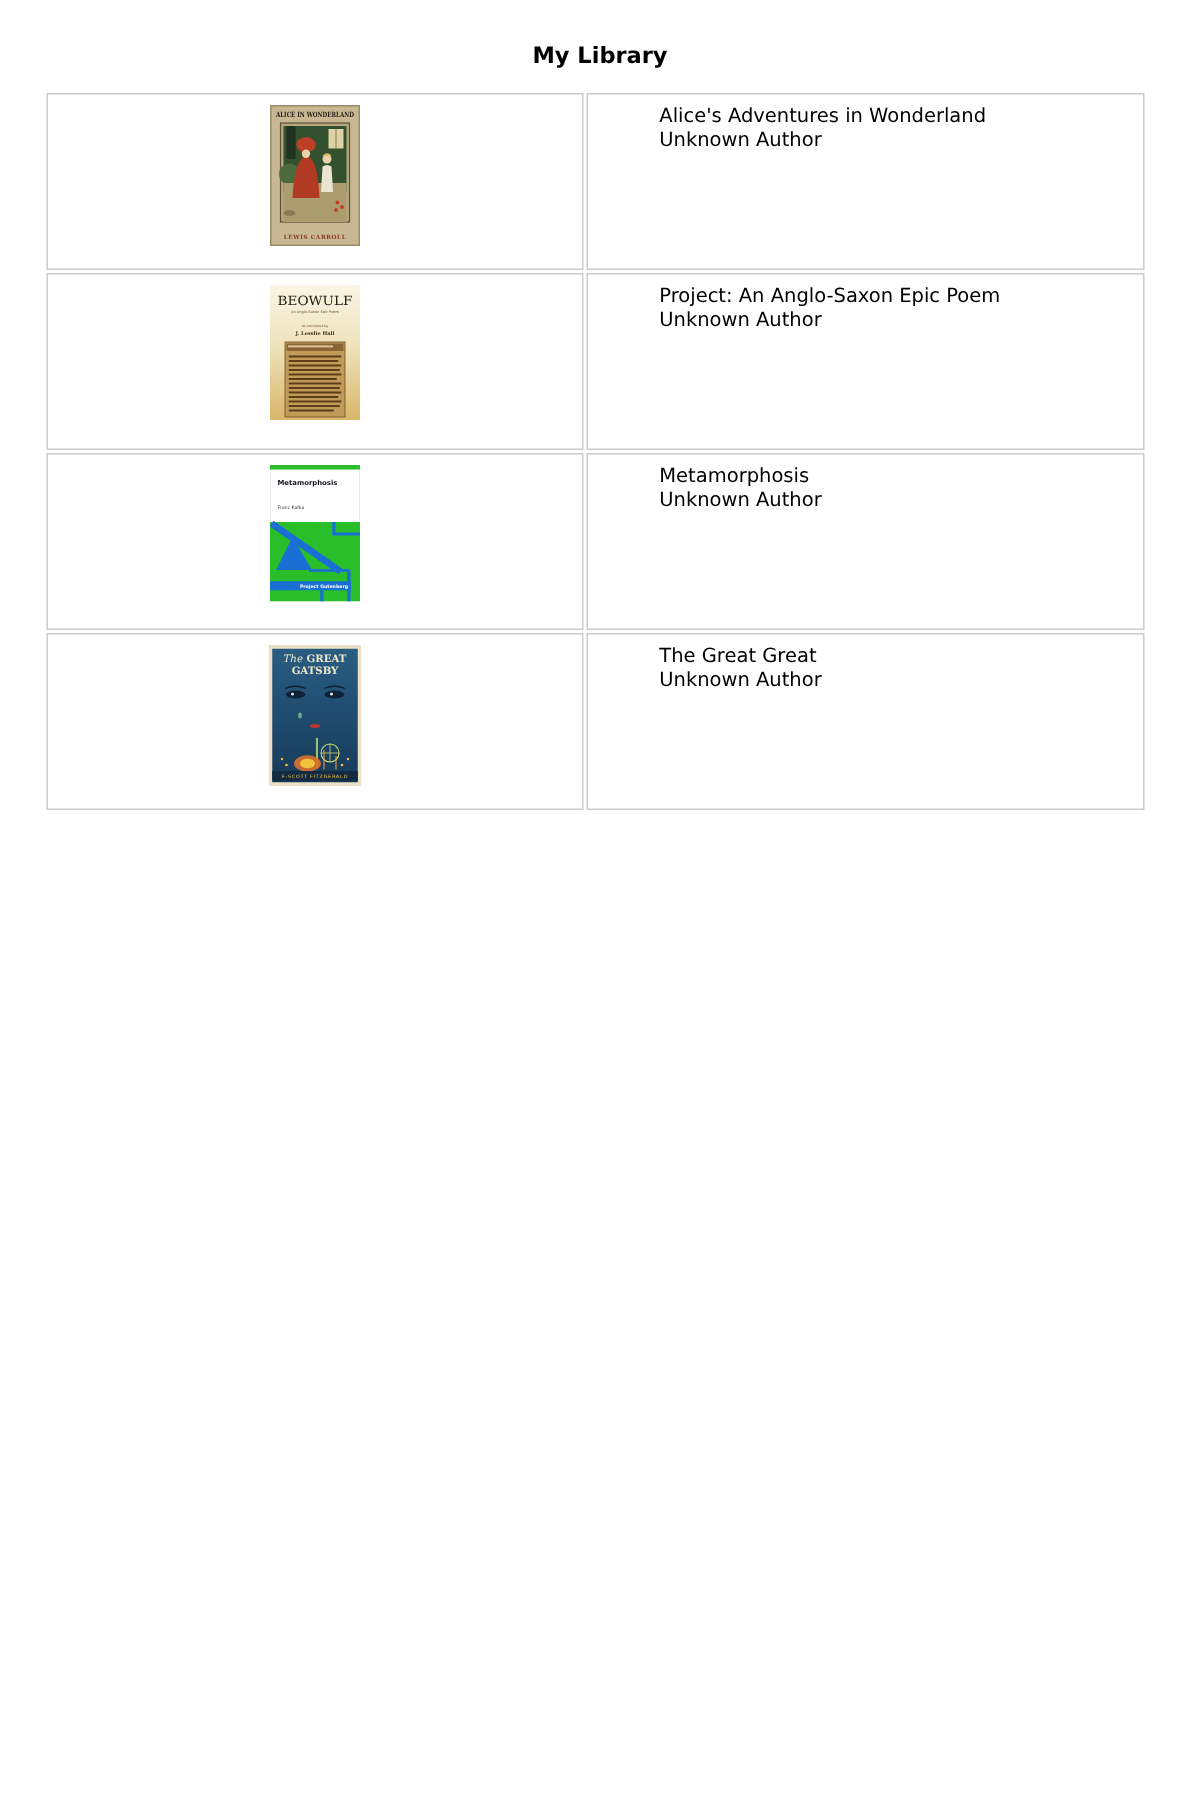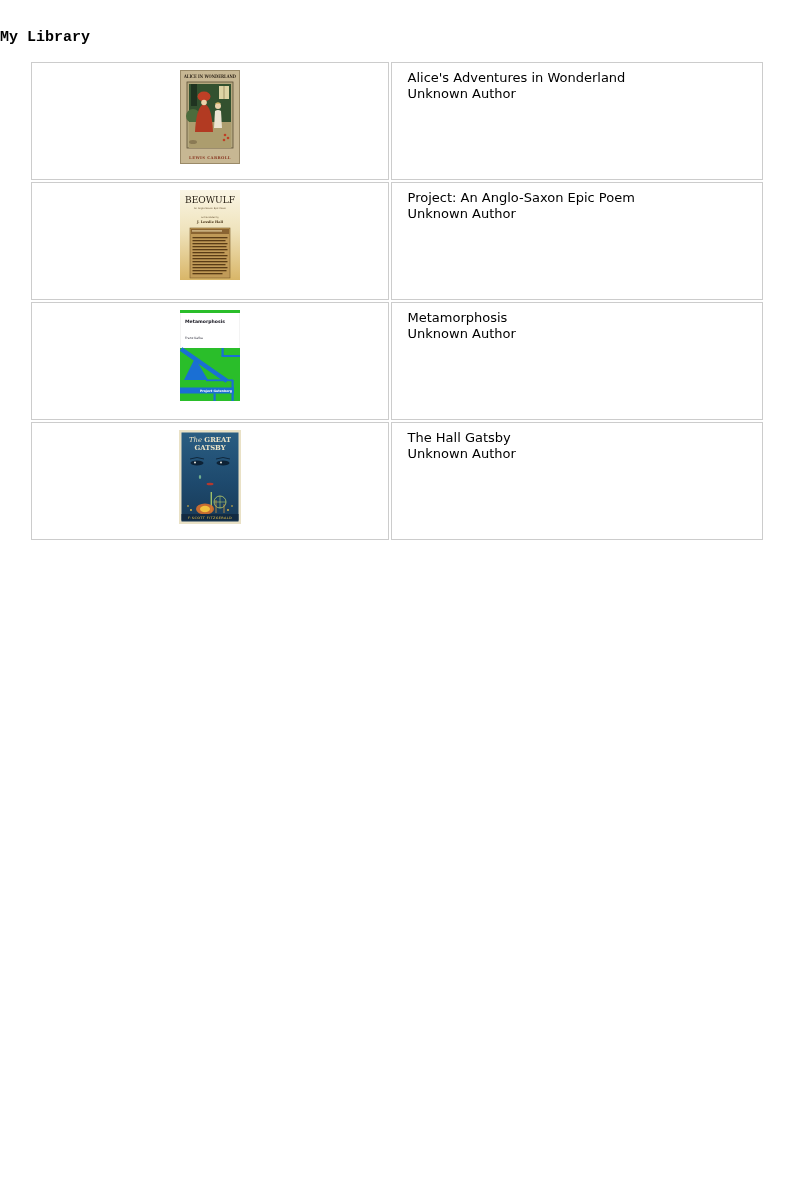--- a/index.html
+++ b/index.html
@@ -1,21 +1,21 @@
 <!DOCTYPE html>
 <html style="--border-color: #cccccc;"><head>
 <meta charset="utf-8">
 <style>
   html,body{margin:0;padding:0;background:#ffffff;}
   body{width:800px;height:1200px;overflow:hidden;font-family:"DejaVu Sans","Liberation Sans",sans-serif;color:#000;}
-  .page-title{padding-top:29px;text-align:left;font-size:15px;font-weight:bold;line-height:17px;font-family:Liberation Mono, monospace;}
+  .page-title{padding-top:29px;text-align:center;font-size:15px;font-weight:bold;line-height:17px;}
   table.library{border-collapse:separate;border-spacing:2px;table-layout:fixed;width:736px;margin:14px 0 0 29px;}
   td{border:1px solid var(--border-color,#cccccc);vertical-align:top;padding:7px 16px;height:102px;width:50%;}
   td.center{text-align:center;padding:7px 8px;margin-top:25px;}
-  .book-title,.book-author{font-size:13px;line-height:16px;white-space:nowrap;}
+  .book-title,.book-author{font-size:13px;line-height:16px;white-space:nowrap;margin-left:32px;}
   .no-cover{font-size:13px;line-height:16px;}
   svg.cover{display:inline-block;vertical-align:top;}
 </style>
 </head>
 <body>
 
 <div class="page-title">My Library</div>
 
 <table class="library">
 
@@ -150,18 +150,18 @@
         <circle cx="49" cy="80" r="0.9" fill="#f2c23e"></circle>
         <circle cx="53" cy="76" r="0.8" fill="#f2c23e"></circle>
         <circle cx="9" cy="76" r="0.8" fill="#f2c23e"></circle>
         <line x1="37" y1="70" x2="37" y2="83" stroke="#e8a53c" stroke-width="0.7"></line>
         <line x1="45" y1="74" x2="45" y2="83" stroke="#e8a53c" stroke-width="0.7"></line>
         <rect x="2.5" y="84" width="57" height="6.5" fill="#122a42"></rect>
         <text x="31" y="88.8" text-anchor="middle" font-size="3" letter-spacing="0.3" fill="#e8c34a" textLength="44" lengthAdjust="spacingAndGlyphs">F·SCOTT FITZGERALD</text>
       </svg>
     </td>
     <td>
-      <div class="book-title">The Hall Gatsby</div>
+      <div class="book-title">The Great Great</div>
       <div class="book-author">Unknown Author</div>
     </td>
   </tr>
 </tbody>
   </table>
 
 </body></html>

